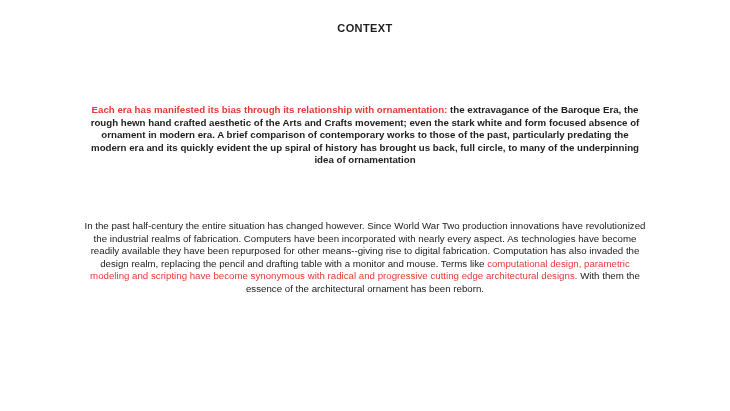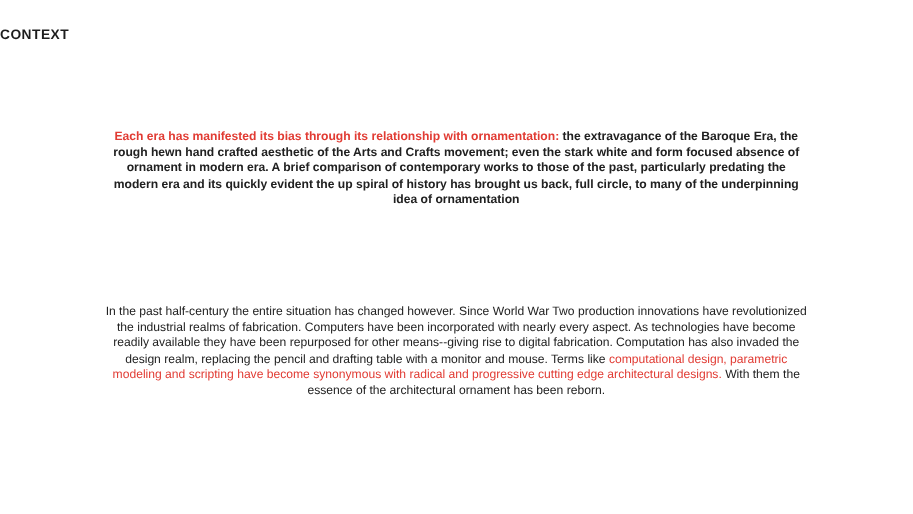--- a/index.html
+++ b/index.html
@@ -18,38 +18,38 @@
     position: absolute;
     inset: 0;
     background: #ffffff;
   }
   .title {
     position: absolute;
     top: 22px;
     left: 0;
     width: 730px;
     margin: 0;
-    text-align: left;
+    text-align: center;
     font-size: 11px;
     font-weight: 700;
     letter-spacing: 0.4px;
     color: #1d1d1d;
   }
   .para {
     position: absolute;
     left: 84px;
     width: 562px;
     margin: 0;
     text-align: center;
     font-size: 9.7px;
     line-height: 12.5px;
     color: #212121;
   }
   .para-1 { top: 104px; font-weight: bold; }
-  .para-2 { top: 220px; margin-top: 24px; }
+  .para-2 { top: 220px; }
 </style>
 </head>
 <body>
 
 <div class="slide">
   <h1 class="title">CONTEXT</h1>
 
   <p class="para para-1"><span style="color: rgb(225, 59, 51);">Each era has manifested its bias through its relationship with ornamentation:</span><span style="color: rgb(33, 33, 33);"> the extravagance of the Baroque Era, the rough hewn hand crafted aesthetic of the Arts and Crafts movement; even the stark white and form focused absence of ornament in modern era. A brief comparison of contemporary works to those of the past, particularly predating the modern era and its quickly evident the up spiral of history has brought us back, full circle, to many of the underpinning idea of ornamentation</span></p>
 
   <p class="para para-2"><span style="color: rgb(33, 33, 33);">In the past half-century the entire situation has changed however. Since World War Two production innovations have revolutionized the industrial realms of fabrication. Computers have been incorporated with nearly every aspect. As technologies have become readily available they have been repurposed for other means--giving rise to digital fabrication. Computation has also invaded the design realm, replacing the pencil and drafting table with a monitor and mouse. Terms like </span><span style="color: rgb(225, 59, 51);">computational design, parametric modeling and scripting have become synonymous with radical and progressive cutting edge architectural designs.</span><span style="color: rgb(33, 33, 33);"> With them the essence of the architectural ornament has been reborn.</span></p>

